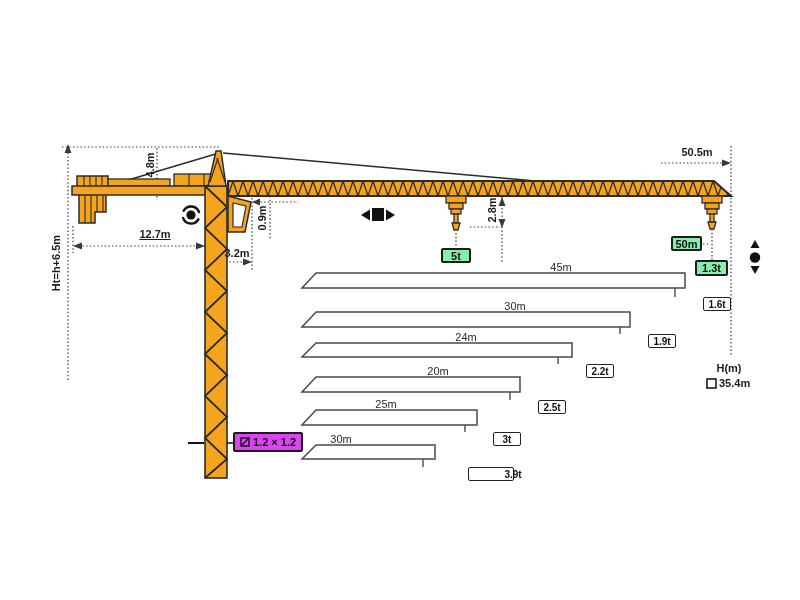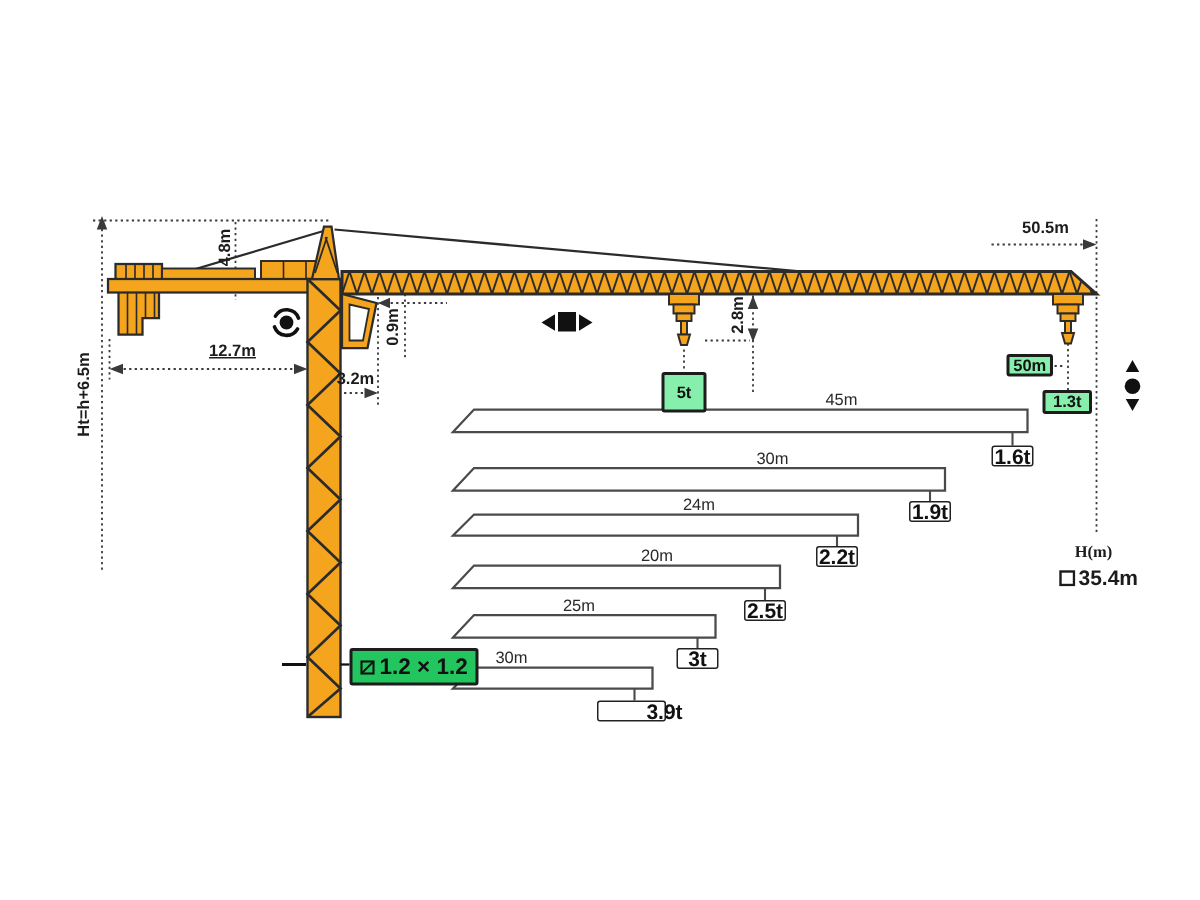--- a/index.html
+++ b/index.html
@@ -8,26 +8,26 @@
   .stage svg.base{position:absolute;left:0;top:0;}
   .lbl{position:absolute;font-weight:bold;font-size:11px;color:#1c1c1c;text-align:center;
        line-height:12px;white-space:nowrap;}
   .lbl.rot{transform:rotate(-90deg);}
   .lbl.plain{font-weight:normal;color:#2a2a2a;}
   .obox{position:absolute;background:#86efac;border:2px solid #1c1c1c;border-radius:2px;
         display:flex;align-items:center;justify-content:center;font-weight:bold;
         font-size:11px;color:#111;box-sizing:border-box;}
   .vbox{position:absolute;background:#fff;border:1.5px solid #222;border-radius:2px;
         display:flex;align-items:center;justify-content:center;font-weight:bold;
-        font-size:14px;color:#111;box-sizing:border-box;width:28px;height:14px;}
+        font-size:10px;color:#111;box-sizing:border-box;width:28px;height:14px;margin-left:42px;}
   .hrow{position:absolute;display:flex;align-items:center;gap:2px;font-weight:bold;
-        font-size:14px;color:#1c1c1c;}
-  .secbox{position:absolute;background:#22c55e;border:2px solid #1c1c1c;border-radius:2px;
+        font-size:11px;color:#1c1c1c;}
+  .secbox{position:absolute;background:#d946ef;border:2px solid #1c1c1c;border-radius:2px;
         display:flex;align-items:center;gap:3px;padding:2px 5px;font-weight:bold;
-        font-size:15px;color:#111;}
+        font-size:11px;color:#111;}
 </style>
 </head>
 <body>
 
 <div class="stage">
 
   <svg class="base" width="800" height="600" viewBox="0 0 800 600">
     <defs>
       <pattern id="zz" x="228" y="181" width="10" height="15" patternUnits="userSpaceOnUse">
         <path d="M0,15 L5,0 L10,15" fill="none" stroke="#2b2b2b" stroke-width="1.3"></path>
@@ -174,30 +174,30 @@
     </g>
   </svg>
 
   <div class="lbl rot" style="left:11px;top:257px;width:90px;">Ht=h+6.5m</div>
   <div class="lbl" style="left:125px;top:228px;width:60px;text-decoration:underline;">12.7m</div>
   <div class="lbl rot" style="left:130px;top:159px;width:40px;">4.8m</div>
   <div class="lbl" style="left:219px;top:247px;width:36px;">3.2m</div>
   <div class="lbl rot" style="left:242px;top:212px;width:40px;">0.9m</div>
   <div class="lbl rot" style="left:472px;top:204px;width:40px;">2.8m</div>
   <div class="lbl" style="left:667px;top:146px;width:60px;">50.5m</div>
-  <div class="lbl" style="left:699px;top:362px;width:60px;font-family:Liberation Serif, serif;">H(m)</div>
+  <div class="lbl" style="left:699px;top:362px;width:60px;">H(m)</div>
 
   <div class="hrow" style="left:706px;top:377px;">
     <svg width="11" height="11">
       <rect x="1" y="1" width="9" height="9" fill="#fff" stroke="#1c1c1c" stroke-width="1.6"></rect>
     </svg>
     <span>35.4m</span>
   </div>
 
-  <div class="obox" style="left:441px;top:248px;width:30px;height:27px;">5t</div>
+  <div class="obox" style="left:441px;top:248px;width:30px;height:15px;">5t</div>
   <div class="obox" style="left:671px;top:236px;width:31px;height:15px;">50m</div>
   <div class="obox" style="left:695px;top:260px;width:33px;height:16px;">1.3t</div>
 
   <div class="secbox" style="left:233px;top:432px;">
     <svg width="10" height="10">
       <rect x="1" y="1" width="8" height="8" fill="none" stroke="#111" stroke-width="1.4"></rect>
       <line x1="1" y1="9" x2="9" y2="1" stroke="#111" stroke-width="1.2"></line>
     </svg>
     <span>1.2 × 1.2</span>
   </div>
@@ -207,15 +207,15 @@
   <div class="lbl plain" style="left:446px;top:331px;width:40px;">24m</div>
   <div class="lbl plain" style="left:418px;top:365px;width:40px;">20m</div>
   <div class="lbl plain" style="left:366px;top:398px;width:40px;">25m</div>
   <div class="lbl plain" style="left:321px;top:433px;width:40px;">30m</div>
 
   <div class="vbox" style="left:661px;top:297px;">1.6t</div>
   <div class="vbox" style="left:606px;top:334px;">1.9t</div>
   <div class="vbox" style="left:544px;top:364px;">2.2t</div>
   <div class="vbox" style="left:496px;top:400px;">2.5t</div>
   <div class="vbox" style="left:451px;top:432px;">3t</div>
-  <div class="vbox" style="left:398px;top:467px;padding-left:44px;">3.9t</div>
+  <div class="vbox" style="left:426px;top:467px;padding-left:44px;">3.9t</div>
 
 </div>
 
 </body></html>

